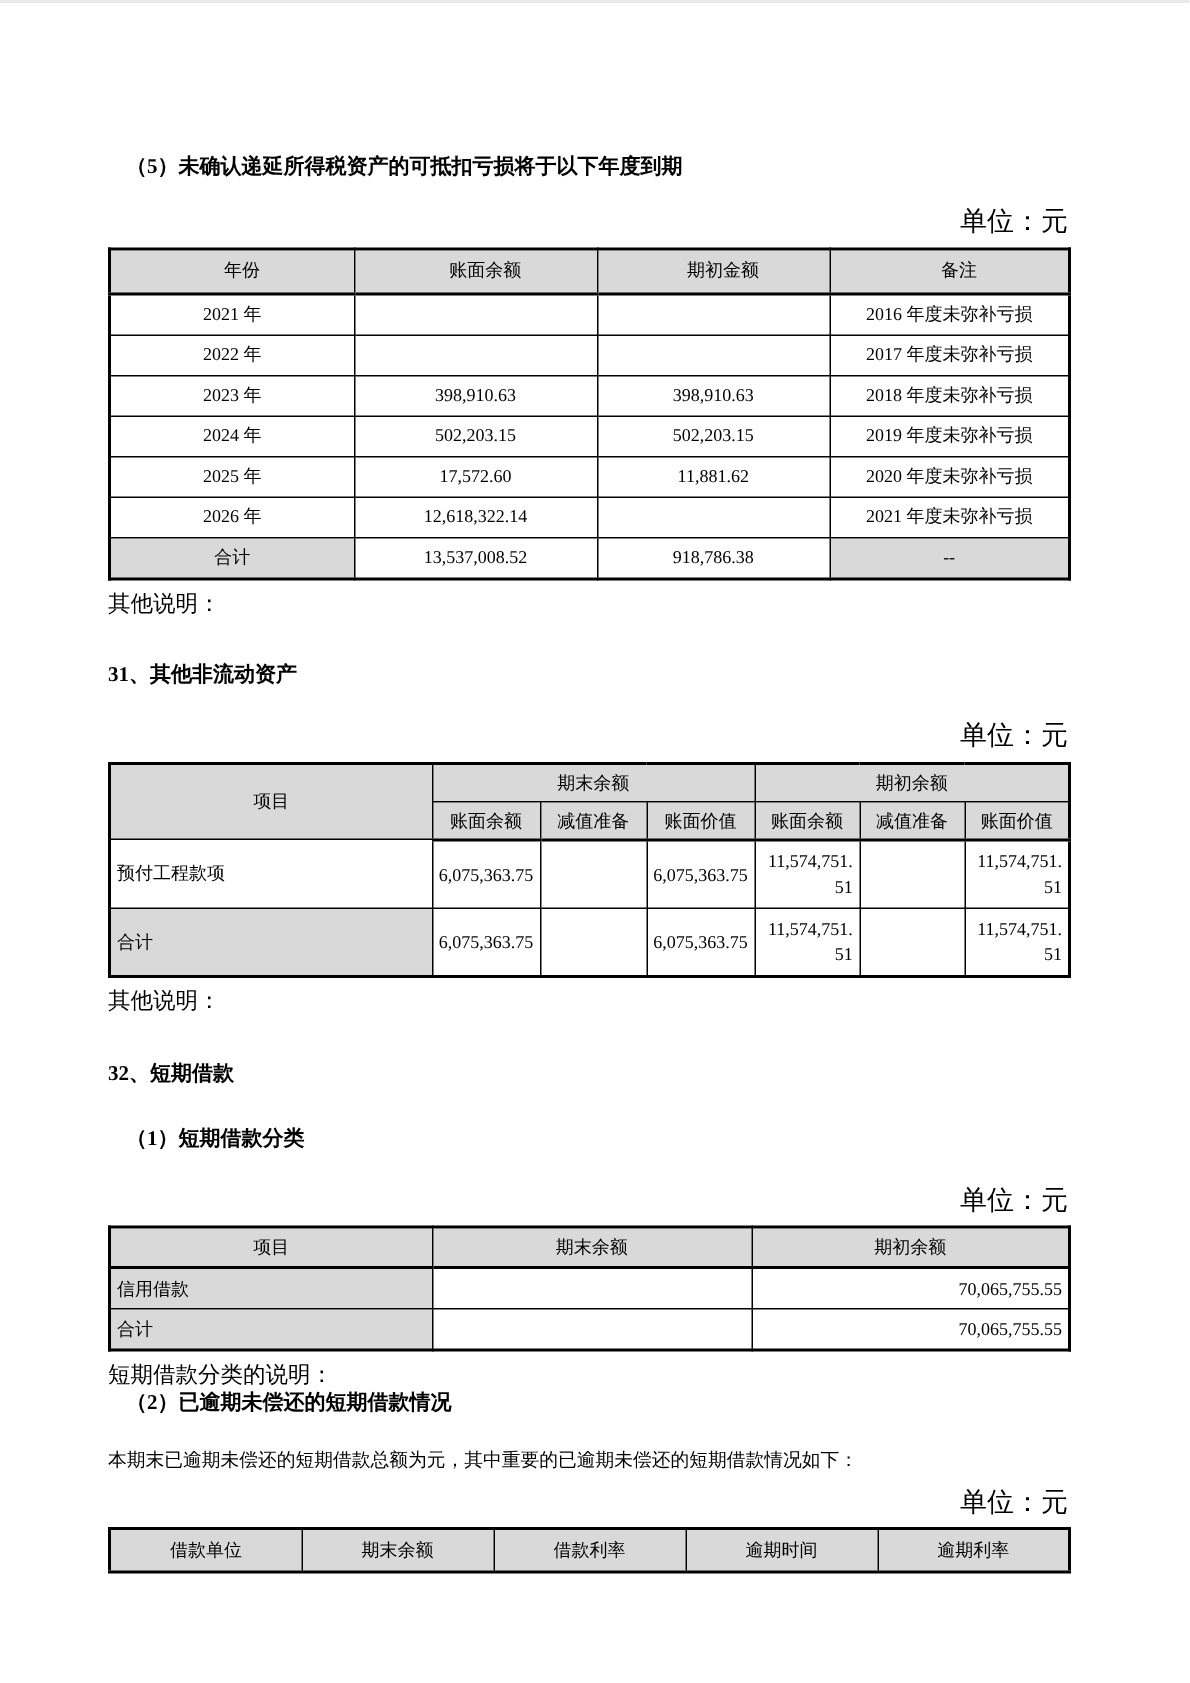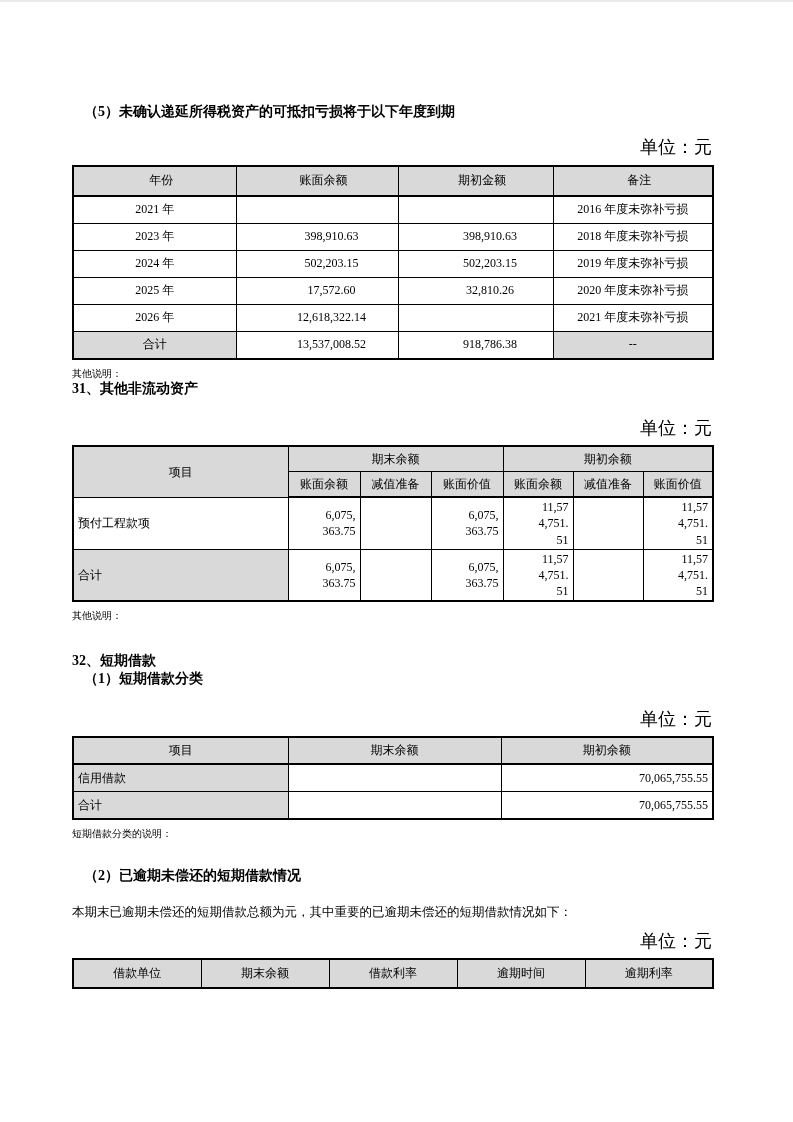--- a/index.html
+++ b/index.html
@@ -10,47 +10,47 @@
     box-sizing:border-box;
     padding:103px 81px 0 72px;
     font-family:"Liberation Serif","DejaVu Serif",serif;
     color:#000;
     overflow:hidden;
   }
   .top-line { position:absolute; top:0; left:0; width:100%; height:2px; background:#e9e9e9; }
   .h-main { font-size:14px; font-weight:bold; margin:0; line-height:1.3; }
   .h-sub  { font-size:14px; font-weight:bold; margin:0; line-height:1.3; padding-left:12px; }
   .unit   { text-align:right; font-size:18px; line-height:1.3; }
-  .note   { font-size:10px; line-height:1.3; margin:7px 0 0 0; }
+  .note   { font-size:15px; line-height:1.3; margin:7px 0 0 0; }
   .para   { font-size:12.5px; line-height:1.35; margin:20px 0 0 0;font-family:Liberation Mono, monospace; }
 
   table { border-collapse:collapse; table-layout:fixed; width:640px; font-size:12px; border:2px solid #000; }
   th, td { border:1px solid #000; padding:1px 4px; vertical-align:middle; font-weight:normal; overflow:hidden; line-height:1.35; }
   thead tr:last-child th { border-bottom:2px solid #000; }
   .gray { background:#d9d9d9; }
-  .num  { text-align:right; word-break:break-all;padding-left:33px; }
+  .num  { text-align:right; word-break:break-all; }
   .ctr  { text-align:center; }
   .left { text-align:left; }
 
   .mt-unit1 { margin-top:15px; margin-bottom:5px; }
   .t1 thead th { height:26px;padding-left:17px; }
   .t1 tbody td { height:24px;text-align:center; }
 
-  .h31 { }
+  .h31 { margin-top:29px; }
   .mt-unit2 { margin-top:19px; margin-bottom:5px; }
   .t2 thead th { height:22px; }
   .t2 tbody td { height:42px; }
 
   .h32  { margin-top:30px; }
-  .h321 { }
+  .h321 { margin-top:25px; }
   .mt-unit3 { margin-top:19px; margin-bottom:5px; }
   .t3 thead th { height:23px; }
   .t3 tbody td { height:24px; }
 
-  .h322 { margin-top:27px; }
+  .h322 { }
   .mt-unit4 { margin-top:8px; margin-bottom:4px; }
   .t4 thead th { height:25px; }
 </style>
 </head>
 <body>
 
 <div class="page">
   <div class="top-line"></div>
 
   <p class="h-sub">（5）未确认递延所得税资产的可抵扣亏损将于以下年度到期</p>
@@ -72,35 +72,41 @@
       </tr>
     </thead>
     <tbody>
       <tr>
         <td class="left">2021 年</td>
         <td class="num"></td>
         <td class="num"></td>
         <td class="left">2016 年度未弥补亏损</td>
       </tr>
       <tr>
+        <td class="left">2022 年</td>
+        <td class="num"></td>
+        <td class="num"></td>
+        <td class="left">2017 年度未弥补亏损</td>
+      </tr>
+      <tr>
         <td class="left">2023 年</td>
         <td class="num">398,910.63</td>
         <td class="num">398,910.63</td>
         <td class="left">2018 年度未弥补亏损</td>
       </tr>
       <tr>
         <td class="left">2024 年</td>
         <td class="num">502,203.15</td>
         <td class="num">502,203.15</td>
         <td class="left">2019 年度未弥补亏损</td>
       </tr>
       <tr>
         <td class="left">2025 年</td>
         <td class="num">17,572.60</td>
-        <td class="num">32,810.26</td>
+        <td class="num">11,881.62</td>
         <td class="left">2020 年度未弥补亏损</td>
       </tr>
       <tr>
         <td class="left">2026 年</td>
         <td class="num">12,618,322.14</td>
         <td class="num"></td>
         <td class="left">2021 年度未弥补亏损</td>
       </tr>
       <tr>
         <td class="gray left">合计</td>

